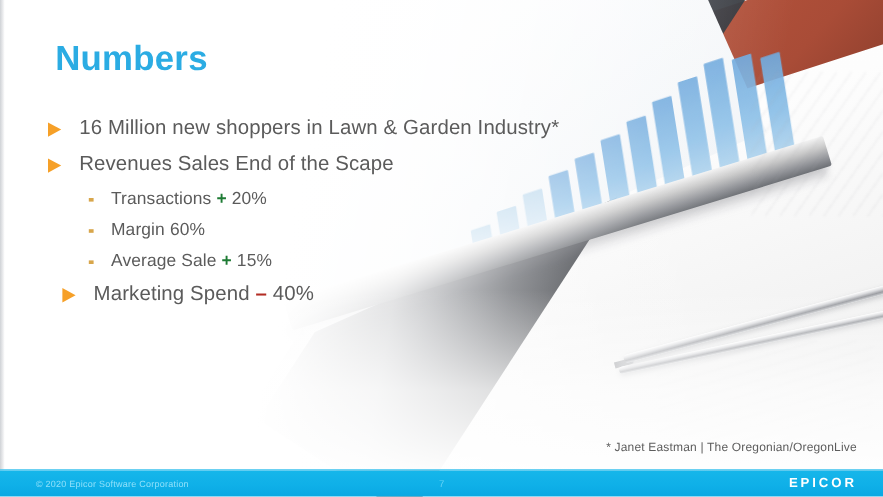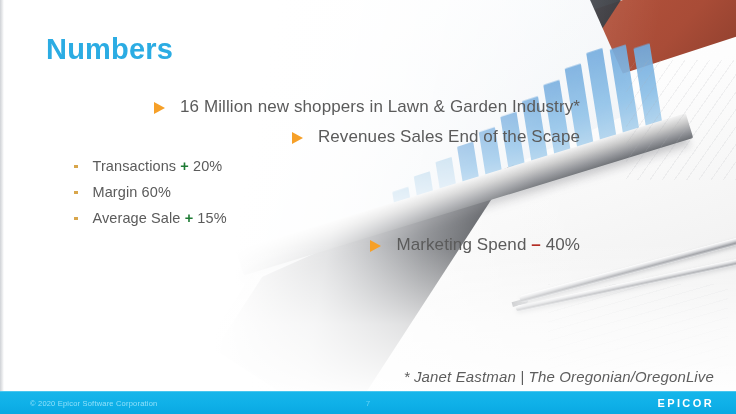--- a/index.html
+++ b/index.html
@@ -245,21 +245,20 @@
 
   .bullets {
     position: absolute;
     left: 40px; top: 96px;
     width: 540px;
   }
   .lvl1 {
     display: flex;
     align-items: flex-start;
     margin-bottom: 8px;
-    justify-content: flex-end;
   }
   .tri {
     width: 0; height: 0;
     border-top: 6.5px solid transparent;
     border-bottom: 6.5px solid transparent;
     border-left: 11px solid #F6A028;
     margin-top: 6px;
     margin-right: 15px;
     flex: 0 0 auto;
   }
@@ -289,25 +288,24 @@
     color: #5b5b5b;
     letter-spacing: .1px;
     line-height: 1.3;
   }
   .pos { color: #1E7B34; font-weight: 700; }
   .neg { color: #B32D24; font-weight: 700; }
 
   .attribution {
     position: absolute;
     right: 22px; top: 368px;
-    font-size: 15px;
+    font-size: 10px;
     color: #5d5d5d;
     letter-spacing: .15px;
     z-index: 5;
-    font-style: italic;
   }
 
   
   .footer {
     position: absolute;
     left: 0; right: 0; bottom: 0;
     height: 22px;
     background: linear-gradient(180deg,#16B6EA 0%, #0FB0E8 55%, #0AA8E2 100%);
     border-top: 1px solid #49c6ef;
     z-index: 7;

